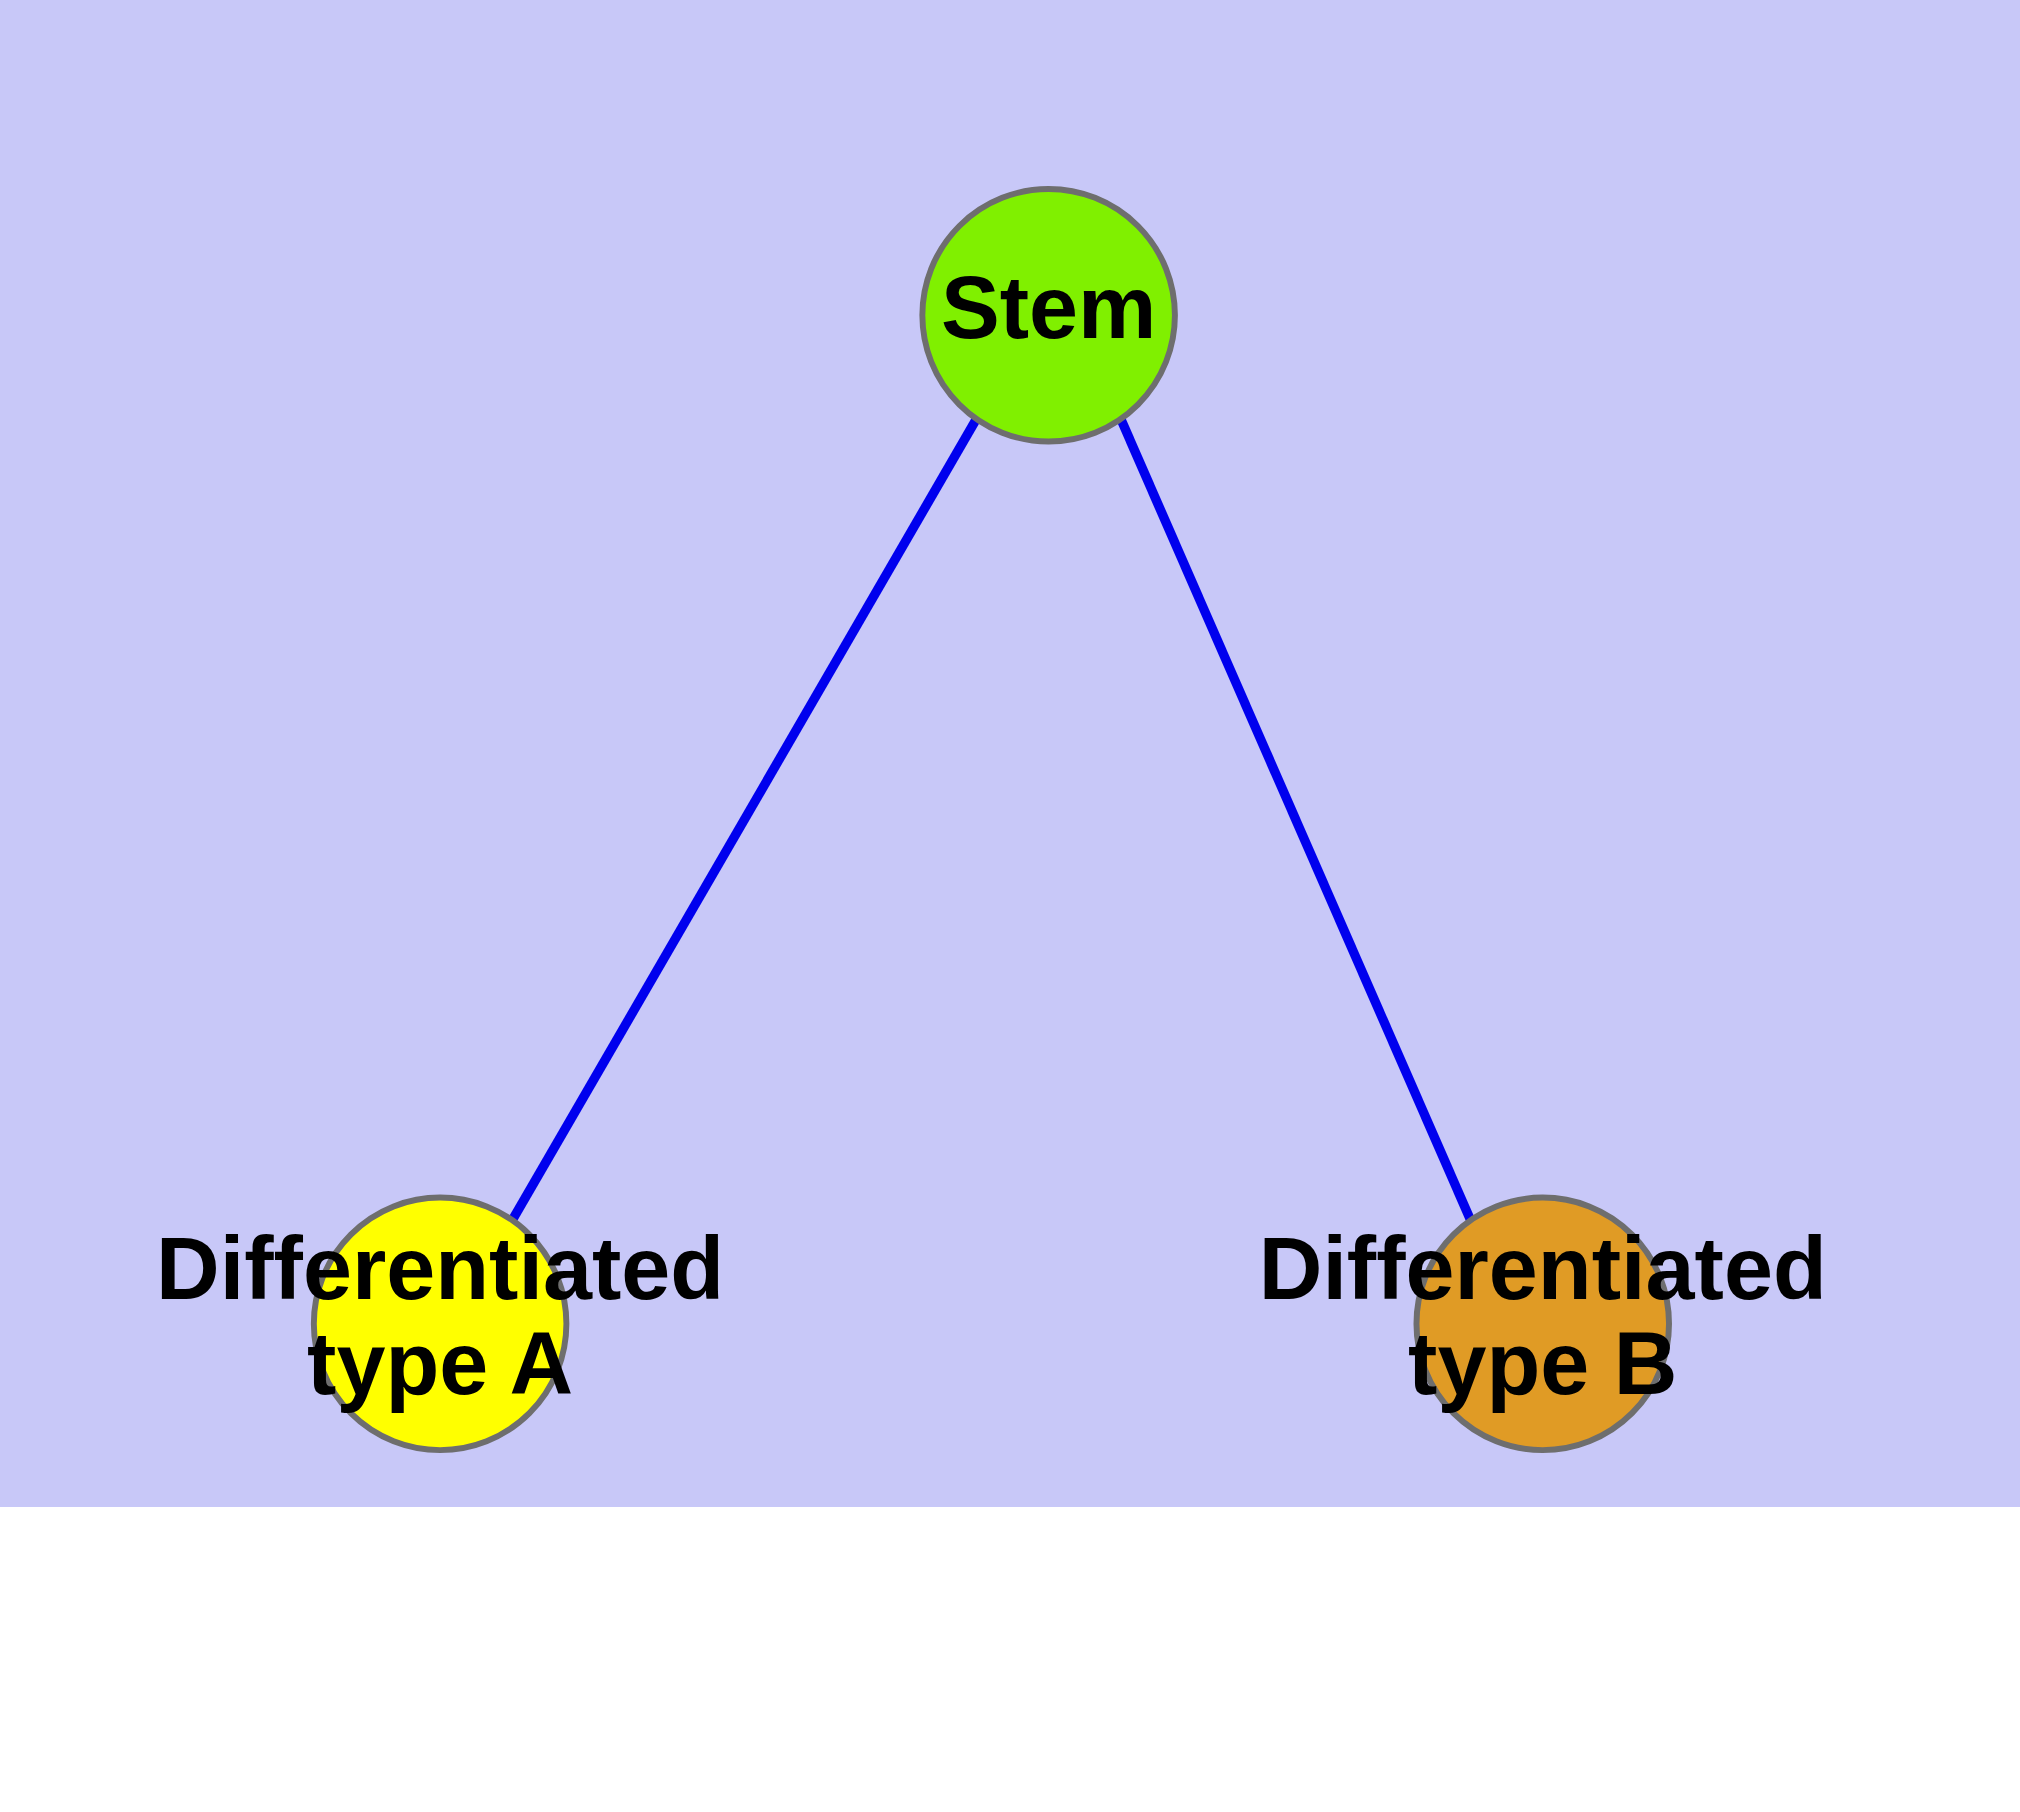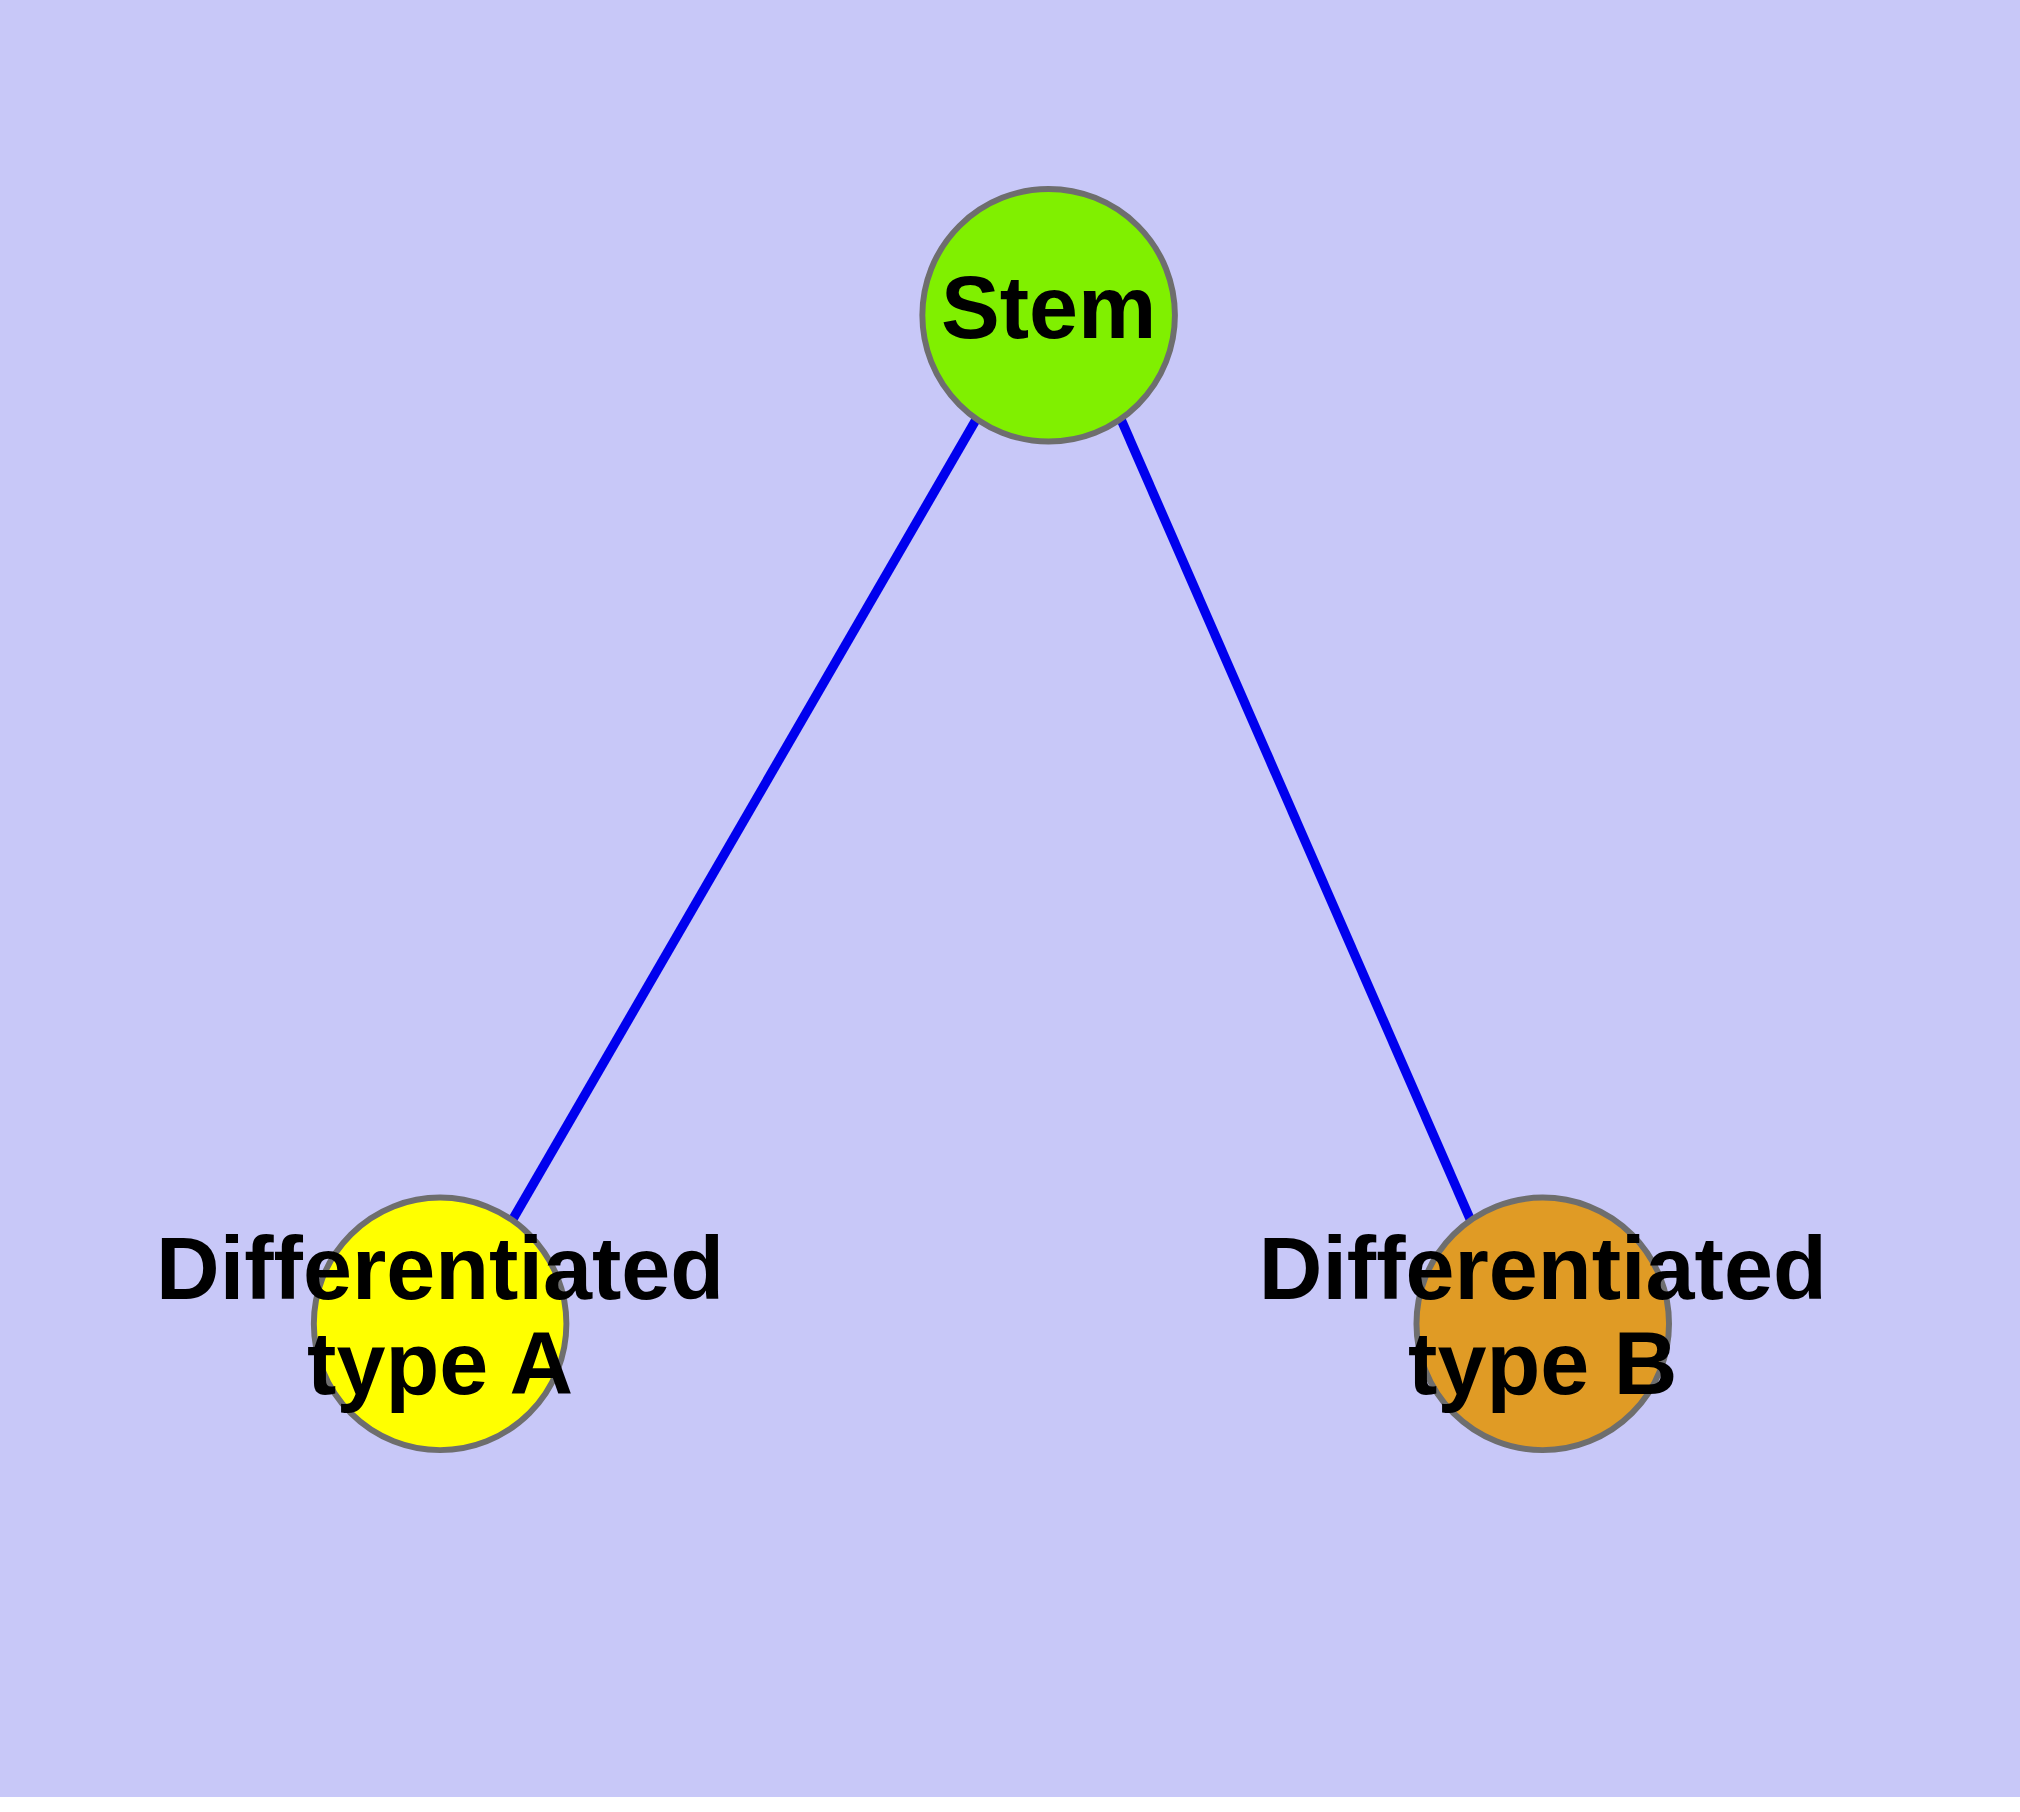--- a/index.html
+++ b/index.html
@@ -31,21 +31,21 @@
     font-family: "Liberation Sans", sans-serif;
     font-weight: bold;
     fill: #000000;
     text-anchor: middle;
     dominant-baseline: middle;
   }
 </style>
 </head>
 <body>
 
-<div id="canvas" style="width: 2021px; height: 1797px;">
+<div id="canvas" style="width: 2021px; height: 1507px;">
   <div id="graph-bg" style="background: rgb(200, 200, 248);"></div>
   <svg id="graph-svg" viewBox="0 0 2384 2138" xmlns="http://www.w3.org/2000/svg" style="width: 2021px; height: 1812px;">
     <g id="edges-layer">
         <line x1="1152" y1="494" x2="604" y2="1440" stroke="#0000ee" stroke-width="11" stroke-linecap="butt"></line>
         <line x1="1322" y1="494" x2="1735" y2="1440" stroke="#0000ee" stroke-width="11" stroke-linecap="butt"></line>
       </g>
     <g id="nodes-layer">
         <g>
           <circle cx="1237" cy="372" r="149" fill="#80f000" stroke="#6e6e6e" stroke-width="7"></circle>
           <text class="node-label" x="1237" y="372" font-size="104" fill="#000000"><tspan x="1237" dy="0">Stem</tspan></text>

